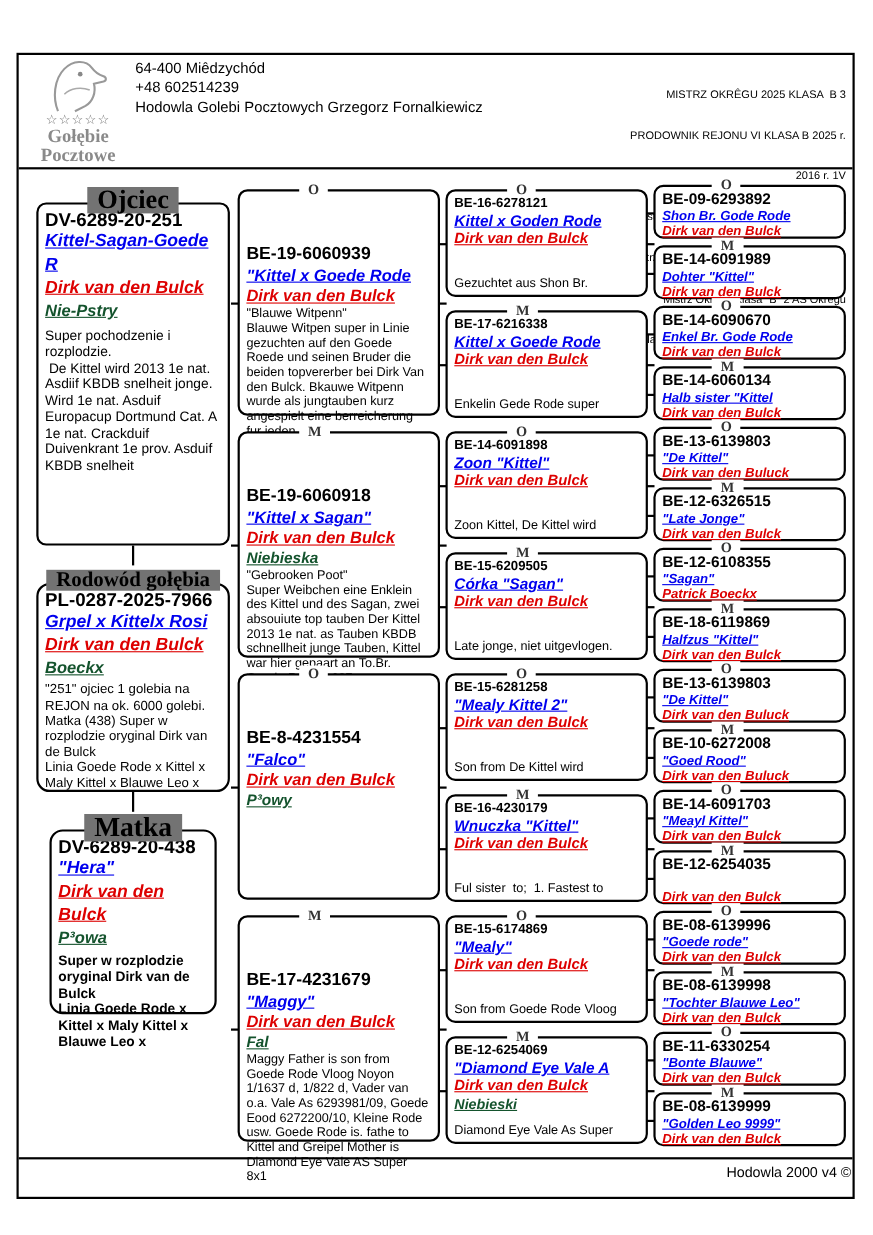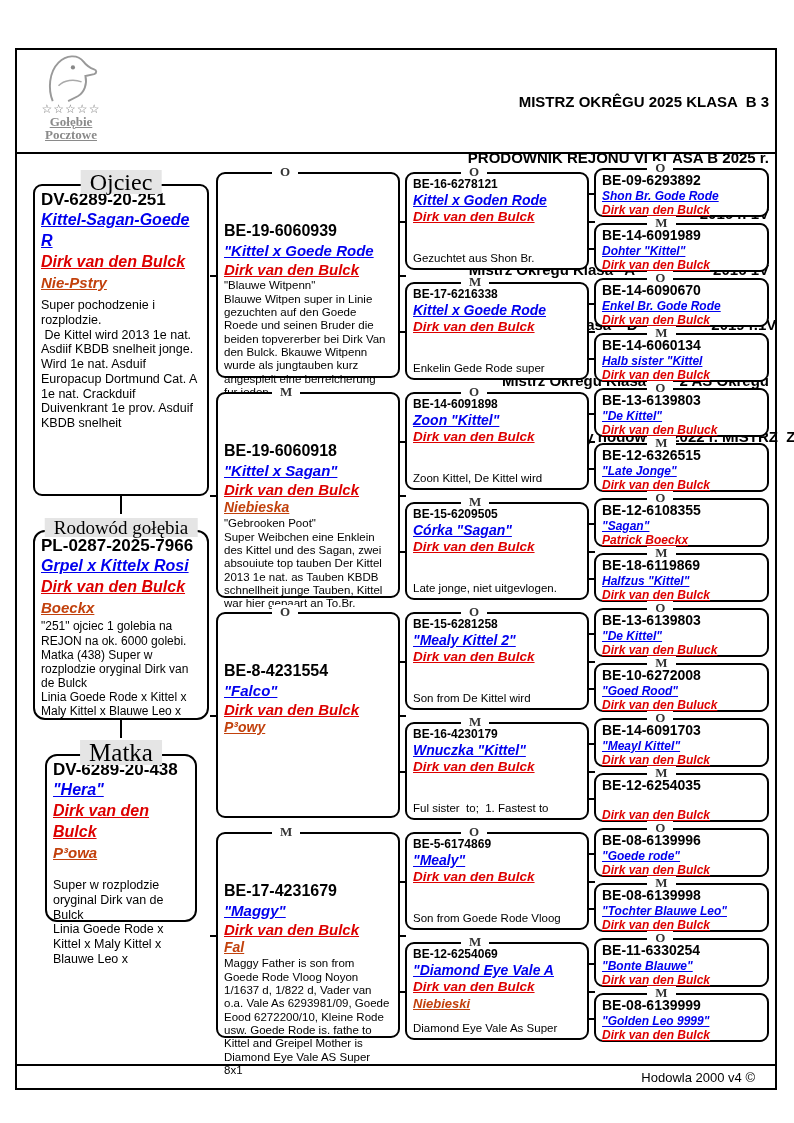--- a/index.html
+++ b/index.html
@@ -9,49 +9,49 @@
   }
   .frame{
     position:absolute;left:15px;top:48px;width:762px;height:1042px;
     border:2px solid #000;box-sizing:border-box;display:flex;flex-direction:column;background:#fff;
   }
   
   .hdr{display:flex;border-bottom:2px solid #000;height:104px;box-sizing:border-box;padding:3px 6px 3px 14px;}
   .logo{width:80px;text-align:center;flex:none;}
   .logo svg{display:block;margin:0 auto;}
   .logo .stars{font-size:12px;line-height:1;color:#777;letter-spacing:1px;}
-  .logo .ltext{font-family:"Liberation Serif",serif;font-weight:bold;font-size:13px;line-height:1.02;color:#8a8a8a;text-decoration:underline;}
+  .logo .ltext{font-family:"Liberation Serif",serif;font-weight:bold;font-size:17px;line-height:1.02;color:#8a8a8a;}
   .hmain{flex:1;padding-left:12px;min-width:0;}
   .hname{font-size:27px;font-weight:bold;text-decoration:underline;line-height:1.15;margin-top:2px;white-space:nowrap;}
   .haddr div{font-size:13.5px;line-height:1.32;}
-  .hach{width:302px;flex:none;text-align:right;font-size:15px;line-height:1.24;white-space:pre;padding-top:3px;font-weight:bold;}
+  .hach{width:302px;flex:none;text-align:right;font-size:10px;line-height:1.24;white-space:pre;padding-top:3px;}
   
   .ped{flex:1;display:flex;padding:6px 6px 4px 14px;gap:5px;box-sizing:border-box;min-height:0;}
   .col{display:flex;flex-direction:column;box-sizing:border-box;}
   .col1{width:180px;align-items:center;padding-top:10px;flex:none;}
   .col2{width:184px;padding-top:12px;gap:14px;flex:none;}
   .col3{width:184px;padding-top:12px;gap:12px;flex:none;}
   .col4{flex:1;padding-top:8px;gap:6px;min-width:0;}
   
   .pbox{
     position:relative;border:2px solid #000;border-radius:9px;background:#fff;
     padding:3px 6px;box-sizing:border-box;display:flex;flex-direction:column;flex:none;
   }
   .sex{
     position:absolute;top:-9px;left:30%;background:#fff;padding:0 8px;
     font-family:"Liberation Serif",serif;font-weight:bold;font-size:13px;color:#333;line-height:1;
   }
   .title{
-    position:absolute;left:50%;transform:translateX(-50%);background:#e5e5e5;padding:0 9px;
-    font-family:"Liberation Serif",serif;font-weight:normal;white-space:nowrap;line-height:1;text-align:right;
+    position:absolute;left:50%;transform:translateX(-50%);background:#737373;padding:0 9px;
+    font-family:"Liberation Serif",serif;font-weight:bold;white-space:nowrap;line-height:1;text-align:right;
   }
   .ring{font-weight:bold;color:#000;}
   .pname{color:#0000ee;font-weight:bold;font-style:italic;text-decoration:underline;}
   .breeder{color:#dd0000;font-weight:bold;font-style:italic;text-decoration:underline;}
-  .pcolor{color:#c2410c;font-weight:bold;font-style:italic;text-decoration:underline;}
+  .pcolor{color:#14532d;font-weight:bold;font-style:italic;text-decoration:underline;}
   .desc{color:#000;white-space:pre-wrap;}
   
   .g1 .ring{font-size:17px;line-height:1.25;}
   .g1 .pname,.g1 .breeder{font-size:16px;line-height:1.3;}
   .g1 .pcolor{font-size:15px;line-height:1.3;}
   .g1 .desc{font-size:12.5px;line-height:1.18;margin-top:6px;}
   .g2 .ring{font-size:16px;line-height:1.25;margin-top:44px;}
   .g2 .pname,.g2 .breeder{font-size:15px;line-height:1.28;}
   .g2 .pcolor{font-size:14px;line-height:1.28;}
   .g2 .desc{font-size:11.5px;line-height:1.16;margin-top:auto;}
@@ -75,41 +75,46 @@
   .g4{height:49px;padding:2px 6px;}
   .vconn{width:2px;height:18px;background:#000;flex:none;}
   
   .col2 .pbox::before,.col3 .pbox::before,.col4 .pbox::before{
     content:"";position:absolute;left:-8px;top:50%;width:7px;height:2px;background:#000;
   }
   .col2 .pbox::after,.col3 .pbox::after{
     content:"";position:absolute;right:-8px;top:50%;width:7px;height:2px;background:#000;
   }
   
-  .pfoot{border-top:2px solid #000;text-align:right;font-size:13px;padding:4px 20px 0 0;height:24px;box-sizing:border-box;}
+  .pfoot{border-top:2px solid #000;text-align:right;font-size:13px;padding:4px 1px 0 0;height:36px;box-sizing:border-box;}
 </style>
 </head>
 <body>
 
 <div class="frame">
 
   <div class="hdr">
     <div class="logo">
       <span>
         <svg width="56" height="50" viewBox="0 0 58 52">
           <path d="M10 50 C5 38 6 20 16 10 C24 2 36 1 42 9 C45 13 47 15 53 17 C56 18 56 21 53 22 L44 24 C46 32 43 41 36 45 L26 50" fill="none" stroke="#999" stroke-width="2"></path>
           <path d="M16 34 C22 28 32 27 40 30" fill="none" stroke="#aaa" stroke-width="1.5"></path>
           <circle cx="31" cy="15" r="2.2" fill="#888"></circle>
         </svg>
       </span>
       <div class="stars">☆☆☆☆☆</div>
       <div class="ltext">Gołębie</div>
       <div class="ltext">Pocztowe</div>
     </div>
     <div class="hmain">
+      <div class="haddr">
+        <div>64-400 Miêdzychód</div>
+        <div>+48 602514239</div>
+        <div>Hodowla Golebi Pocztowych Grzegorz Fornalkiewicz</div>
+      </div>
     </div>
     <div class="hach">
       <div>MISTRZ OKRÊGU 2025 KLASA  B 3</div>
       <div>PRODOWNIK REJONU VI KLASA B 2025 r.</div>
       <div>2016 r. 1V</div>
       <div>Mistrz Okrêgu Klasa "A"                 2016 1V</div>
       <div>Mistrz Okrêgu Klasa " D"                2019 r.1V</div>
       <div>Mistrz Okrêgu Klasa "B" 2 AS Okrêgu</div>
       <div>Od 17 lat czo³owy hodowca. 2022 r. MISTRZ  Z</div>
     </div>
@@ -137,21 +142,21 @@
         <div class="desc" style="margin-top:2px;font-size:12px;">"251" ojciec 1 golebia na REJON na ok. 6000 golebi. Matka (438) Super w rozplodzie oryginal Dirk van de Bulck
 Linia Goede Rode x Kittel x Maly Kittel x Blauwe Leo x</div>
       </div>
       <div class="vconn"></div>
       <div class="pbox g1 box-mother">
         <span class="title">Matka</span>
         <div class="ring">DV-6289-20-438</div>
         <div class="pname">"Hera"</div>
         <div class="breeder">Dirk van den Bulck</div>
         <div class="pcolor">P³owa</div>
-        <div class="desc" style="margin-top:16px;">Super w rozplodzie oryginal Dirk van de Bulck
+        <div class="desc" style="margin-top:4px;font-weight:bold;">Super w rozplodzie oryginal Dirk van de Bulck
 Linia Goede Rode x Kittel x Maly Kittel x Blauwe Leo x</div>
       </div>
     </div>
 
     <div class="col col2">
       <div class="pbox g2">
         <span class="sex">O</span>
         <div class="ring">BE-19-6060939</div>
         <div class="pname">"Kittel x Goede Rode</div>
         <div class="breeder">Dirk van den Bulck</div>
@@ -223,21 +228,21 @@
       </div>
       <div class="pbox g3">
         <span class="sex">M</span>
         <div class="ring">BE-16-4230179</div>
         <div class="pname">Wnuczka "Kittel"</div>
         <div class="breeder">Dirk van den Bulck</div>
         <div class="desc">Ful sister  to;  1. Fastest to</div>
       </div>
       <div class="pbox g3">
         <span class="sex">O</span>
-        <div class="ring">BE-5-6174869</div>
+        <div class="ring">BE-15-6174869</div>
         <div class="pname">"Mealy"</div>
         <div class="breeder">Dirk van den Bulck</div>
         <div class="desc">Son from Goede Rode Vloog</div>
       </div>
       <div class="pbox g3">
         <span class="sex">M</span>
         <div class="ring">BE-12-6254069</div>
         <div class="pname">"Diamond Eye Vale A</div>
         <div class="breeder">Dirk van den Bulck</div>
         <div class="pcolor">Niebieski</div>

